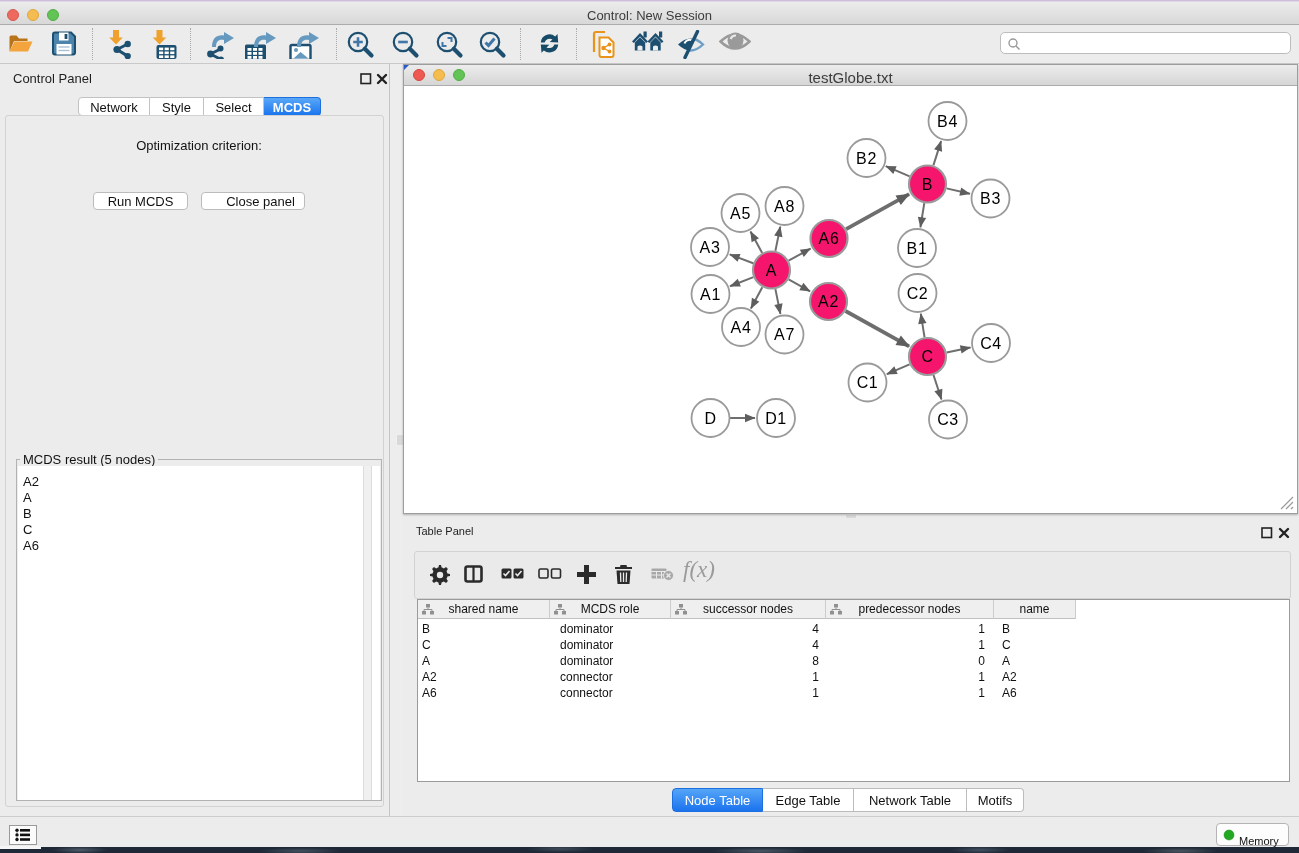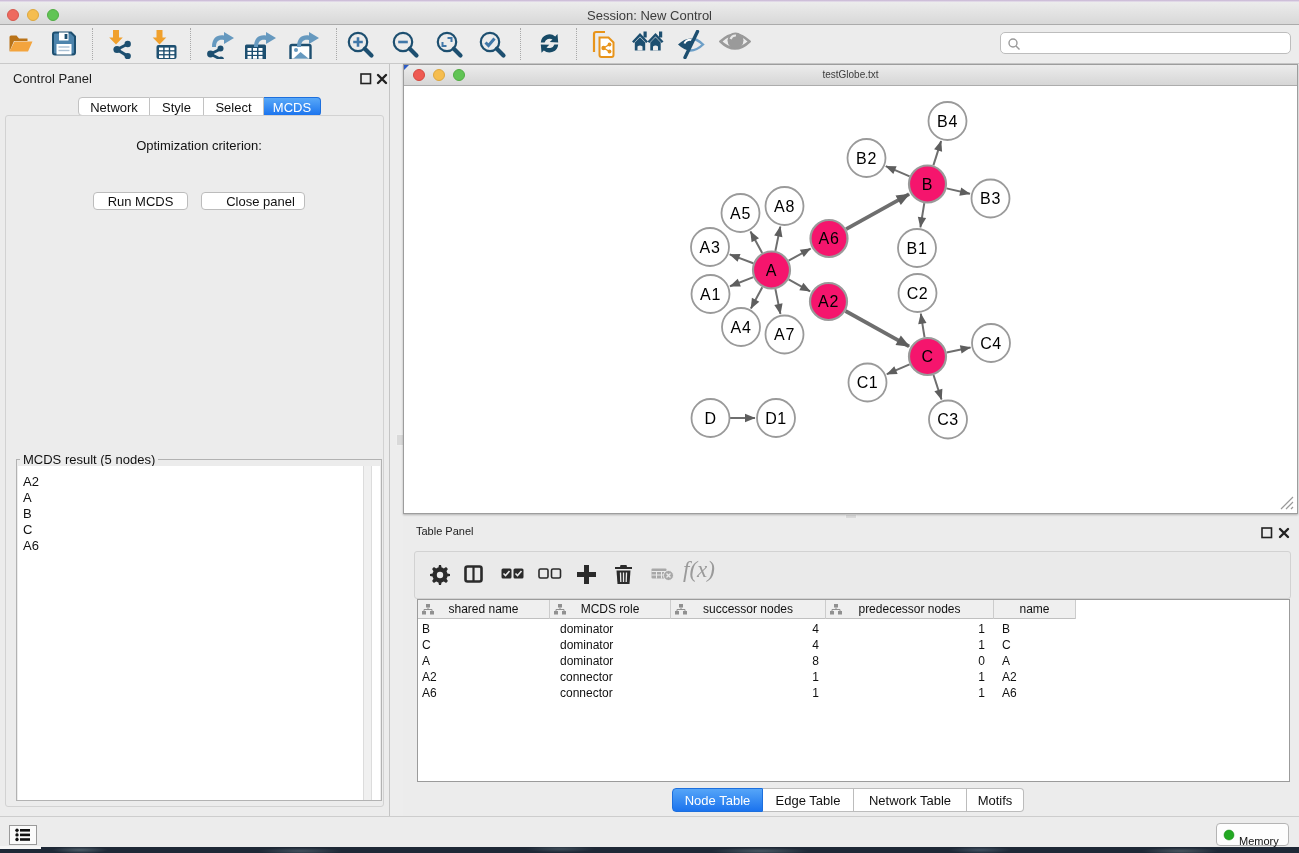--- a/index.html
+++ b/index.html
@@ -14,37 +14,37 @@
 .sep{top:3px;height:32px;width:0;border-left:1px dotted #a9a9a9;}
 .tbi{top:5px;}
 #search{left:1000px;top:7px;width:291px;height:22px;background:#fff;border:1px solid #bdbdbd;border-radius:5px;}
 
 #cpanel{left:0;top:64px;width:390px;height:752px;background:#ececec;border-right:1px solid #c4c4c4;}
 #cpanel .hdr{left:13px;top:7px;font-size:13px;color:#1e1e1e;}
 .tabrow{display:flex;}
 .tab{height:19px;line-height:19px;font-size:13px;text-align:center;background:#fff;border:1px solid #c2c2c2;border-left:none;color:#111;}
 .tab.first{border-left:1px solid #c2c2c2;border-radius:4px 0 0 4px;}
 .tab.last{border-radius:0 4px 4px 0;}
-.tab.sel{background:linear-gradient(#58a8f8,#1d75ee);color:#fff;border-color:#1d6fdd;}
+.tab.sel{background:linear-gradient(#58a8f8,#1d75ee);color:#fff;border-color:#1d6fdd;font-weight:bold;}
 #cpsub{left:5px;top:51px;width:379px;height:692px;border:1px solid #d2d2d2;border-radius:3px;background:#ececec;}
 #optlbl{left:4px;top:74px;width:390px;text-align:center;font-size:13px;color:#111;}
 #combo{left:43px;top:94px;width:311px;height:21px;background:#fff;border:1px solid #b4b4b4;border-radius:4px;font-size:13px;line-height:19px;color:#111;padding-left:13px;}
 #spin{right:-1px;top:-1px;width:19px;height:21px;border-radius:4px;background:linear-gradient(#5fa9f8,#1c6fee);}
 .btn{height:18px;line-height:17px;white-space:nowrap;background:#fff;border:1px solid #bcbcbc;border-radius:4px;font-size:13px;text-align:center;color:#111;top:128px;}
 #fieldset{left:16px;top:395px;width:366px;height:342px;border:1px solid #b2b2b2;}
 #fslegend{left:3px;top:-8px;background:#ececec;padding:0 3px;font-size:13px;color:#111;}
 #fslist{left:1px;top:6px;width:362px;height:334px;background:#fff;font-size:13px;color:#111;}
 #fsscroll{right:8px;top:0px;width:9px;height:334px;background:#f0f0f0;border-left:1px solid #dcdcdc;border-right:1px solid #dcdcdc;}
 
 #divider{left:390px;top:64px;width:13px;height:752px;background:#ededed;}
 #divhandle{left:6px;top:370px;width:8px;height:12px;background:#d9d9d9;border:1px solid #efefef;}
 
 #netwin{left:403px;top:64px;width:895px;height:450px;background:#fff;border:1px solid #9d9d9d;box-shadow:0 1px 2px rgba(0,0,0,0.25);}
 #nwtitle{left:0;top:0;width:893px;height:21px;background:linear-gradient(#ececec,#d6d6d6);border-bottom:1px solid #acacac;}
-#nwttl{width:100%;text-align:center;top:4px;font-size:10px;color:#3c3c3c;}
+#nwttl{width:100%;text-align:center;top:4px;font-size:15px;color:#3c3c3c;}
 #graph{left:0;top:21px;will-change:transform;}
 
 #tpanel{left:403px;top:518px;width:896px;height:298px;background:#ececec;}
 #tpanel .hdr{left:13px;top:7px;font-size:11px;color:#1e1e1e;}
 #ttoolbar{left:11px;top:33px;width:877px;height:48px;background:#eaeaea;border:1px solid #d2d2d2;border-radius:3px;}
 #tblbox{left:14px;top:81px;width:873px;height:183px;background:#fff;border:1px solid #9b9b9b;}
 #thead{left:0;top:0;width:658px;height:19px;background:#efefef;border-bottom:1px solid #c0c0c0;display:flex;}
 .th{height:19px;border-right:1px solid #cccccc;font-size:12px;text-align:center;line-height:18px;color:#111;position:relative;}
 .hicon{position:absolute;left:4px;top:4px;}
 .trow{left:0;width:870px;height:16px;line-height:16px;font-size:12px;color:#111;}
@@ -62,21 +62,21 @@
 #bottomstrip{left:0;top:847px;width:1299px;height:6px;background:radial-gradient(ellipse 40px 5px at 80px 3px,#4e5d68 0%,transparent 70%),radial-gradient(ellipse 60px 5px at 300px 4px,#44525e 0%,transparent 70%),radial-gradient(ellipse 50px 5px at 560px 2px,#3e4c58 0%,transparent 70%),radial-gradient(ellipse 70px 5px at 760px 4px,#4a5964 0%,transparent 70%),radial-gradient(ellipse 45px 5px at 980px 3px,#415060 0%,transparent 70%),radial-gradient(ellipse 55px 5px at 1180px 4px,#4a5660 0%,transparent 70%),#1e2836;}
 text{font-family:"Liberation Sans",sans-serif;}
 #graph text{letter-spacing:0.6px;}
 </style></head>
 <body>
 <div class="abs" id="topstrip"></div>
 <div class="abs" id="titlebar">
   <div class="abs light" style="left:7px;background:#ee6a5f;border:0.5px solid #d5594e;"></div>
   <div class="abs light" style="left:27px;background:#f5bd4f;border:0.5px solid #dda73e;"></div>
   <div class="abs light" style="left:47px;background:#61c455;border:0.5px solid #51ad44;"></div>
-  <div class="abs" id="ttl">Session: New Control</div>
+  <div class="abs" id="ttl">Control: New Session</div>
 </div>
 <div class="abs" id="toolbar">
   <svg class="abs tbi" style="left:7px;top:5px;" width="28" height="27" viewBox="0 0 28 27">
       <path d="M2.5 21.5 L2.5 7 Q2.5 5.5 4 5.5 L9.5 5.5 L12 8.5 L20.5 8.5 L20.5 11 L7 11 L2.5 21.5 Z" fill="#b97318"></path>
       <path d="M2.5 21.5 L7.5 11.5 L25.5 11.5 L21 21.5 Z" fill="#f3a43d"></path>
     </svg>
     <svg class="abs tbi" style="left:51px;top:5px;" width="26" height="27" viewBox="0 0 26 27">
       <path d="M2 4.5 Q2 2.5 4 2.5 L20 2.5 L24 6.5 L24 22.5 Q24 24.5 22 24.5 L4 24.5 Q2 24.5 2 22.5 Z" fill="#4d84ac"></path>
       <path d="M2 4.5 Q2 2.5 4 2.5 L20 2.5 L24 6.5 L24 22.5 Q24 24.5 22 24.5 L4 24.5 Q2 24.5 2 22.5 Z" fill="none" stroke="#1d4f70" stroke-width="2"></path>
       <rect x="8" y="2.5" width="9.5" height="8" fill="#fff"></rect>

